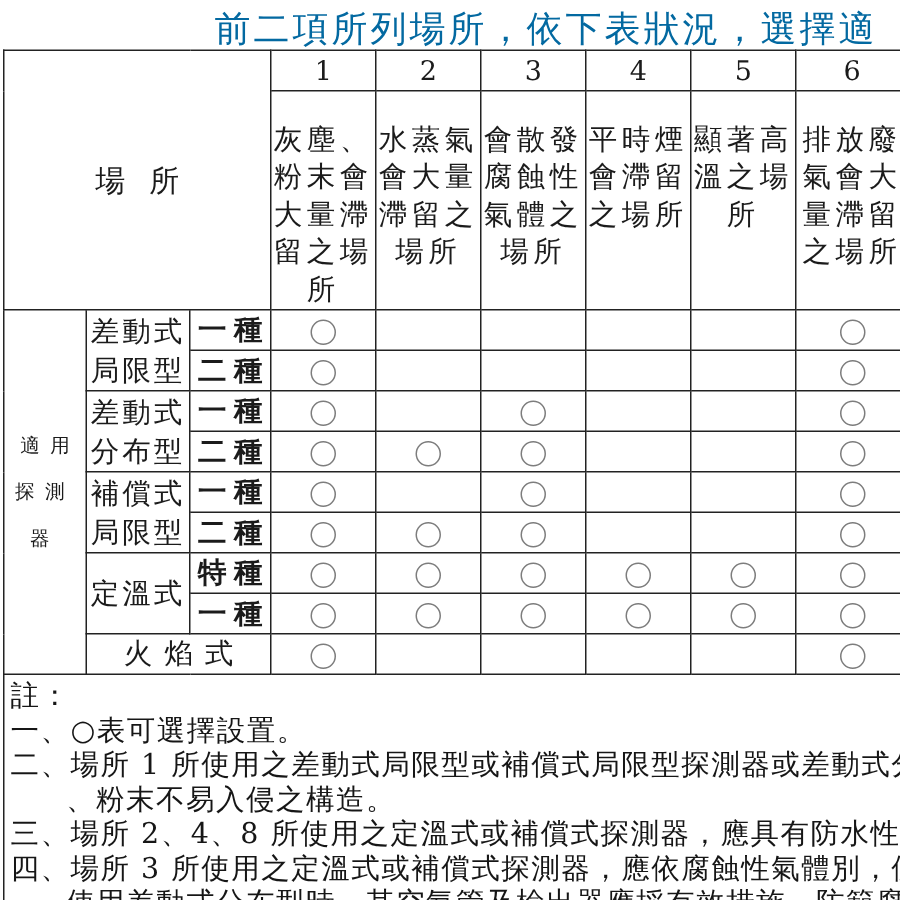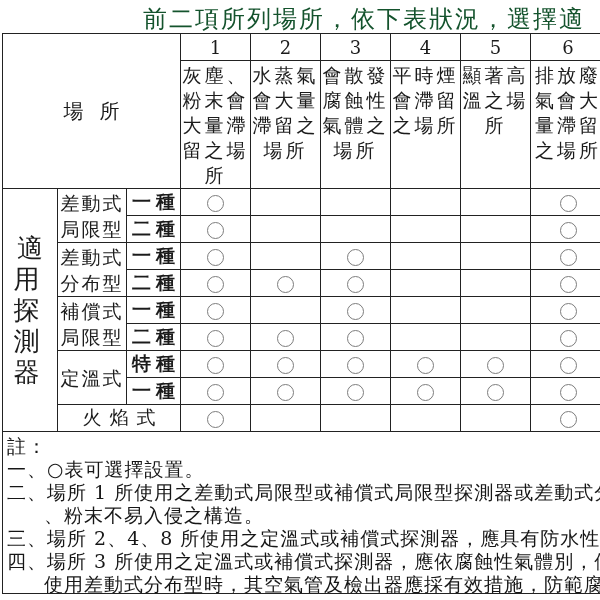--- a/index.html
+++ b/index.html
@@ -3,40 +3,40 @@
 <meta charset="utf-8">
 <style>
   html,body{margin:0;padding:0;}
   body{
     width:600px;height:600px;overflow:hidden;position:relative;
     background:#ffffff;color:#1b1b1b;
     font-family:"DejaVu Serif","Liberation Serif",serif;
   }
   .title{
     position:absolute;left:143px;top:3px;
-    font-size:24px;letter-spacing:2px;white-space:nowrap;color:#14532d;
+    font-size:24px;letter-spacing:2px;white-space:nowrap;color:#0369a1;
   }
   .frame{position:absolute;left:2px;top:33px;width:603px;}
   table{
     border-collapse:collapse;table-layout:fixed;width:603px;
   }
   td{
     border:1px solid #222;padding:0;overflow:hidden;
     text-align:center;vertical-align:middle;color:#1b1b1b;
   }
   tr.r-num{height:27px;}
   tr.r-head{height:126px;}
   tr.r-body{height:27px;}
   .num{font-size:18px;}
   .place{font-size:20px;letter-spacing:16px;text-indent:16px;}
   .colhead{
     font-size:19px;letter-spacing:3px;line-height:25px;
-    white-space:pre-line;vertical-align:top;padding-top:2px;
-  }
-  .axis{font-size:26px;letter-spacing:7px;line-height:31px;white-space:pre-line;text-indent:7px;}
+    white-space:pre-line;vertical-align:top;padding-top:20px;
+  }
+  .axis{font-size:13px;letter-spacing:7px;line-height:31px;white-space:pre-line;text-indent:7px;}
   .gname{font-size:19px;letter-spacing:2px;line-height:26px;white-space:pre-line;}
   .subtype{font-size:19px;letter-spacing:5px;text-indent:5px;font-weight:bold;}
   .flame{font-size:19px;letter-spacing:8px;text-indent:8px;margin-top:36px;}
   .mark{}
   .circle{
     display:inline-block;width:15px;height:15px;
     border:1.5px solid #7d7d7d;border-radius:50%;
     vertical-align:middle;background:transparent;
   }
   .notes{

